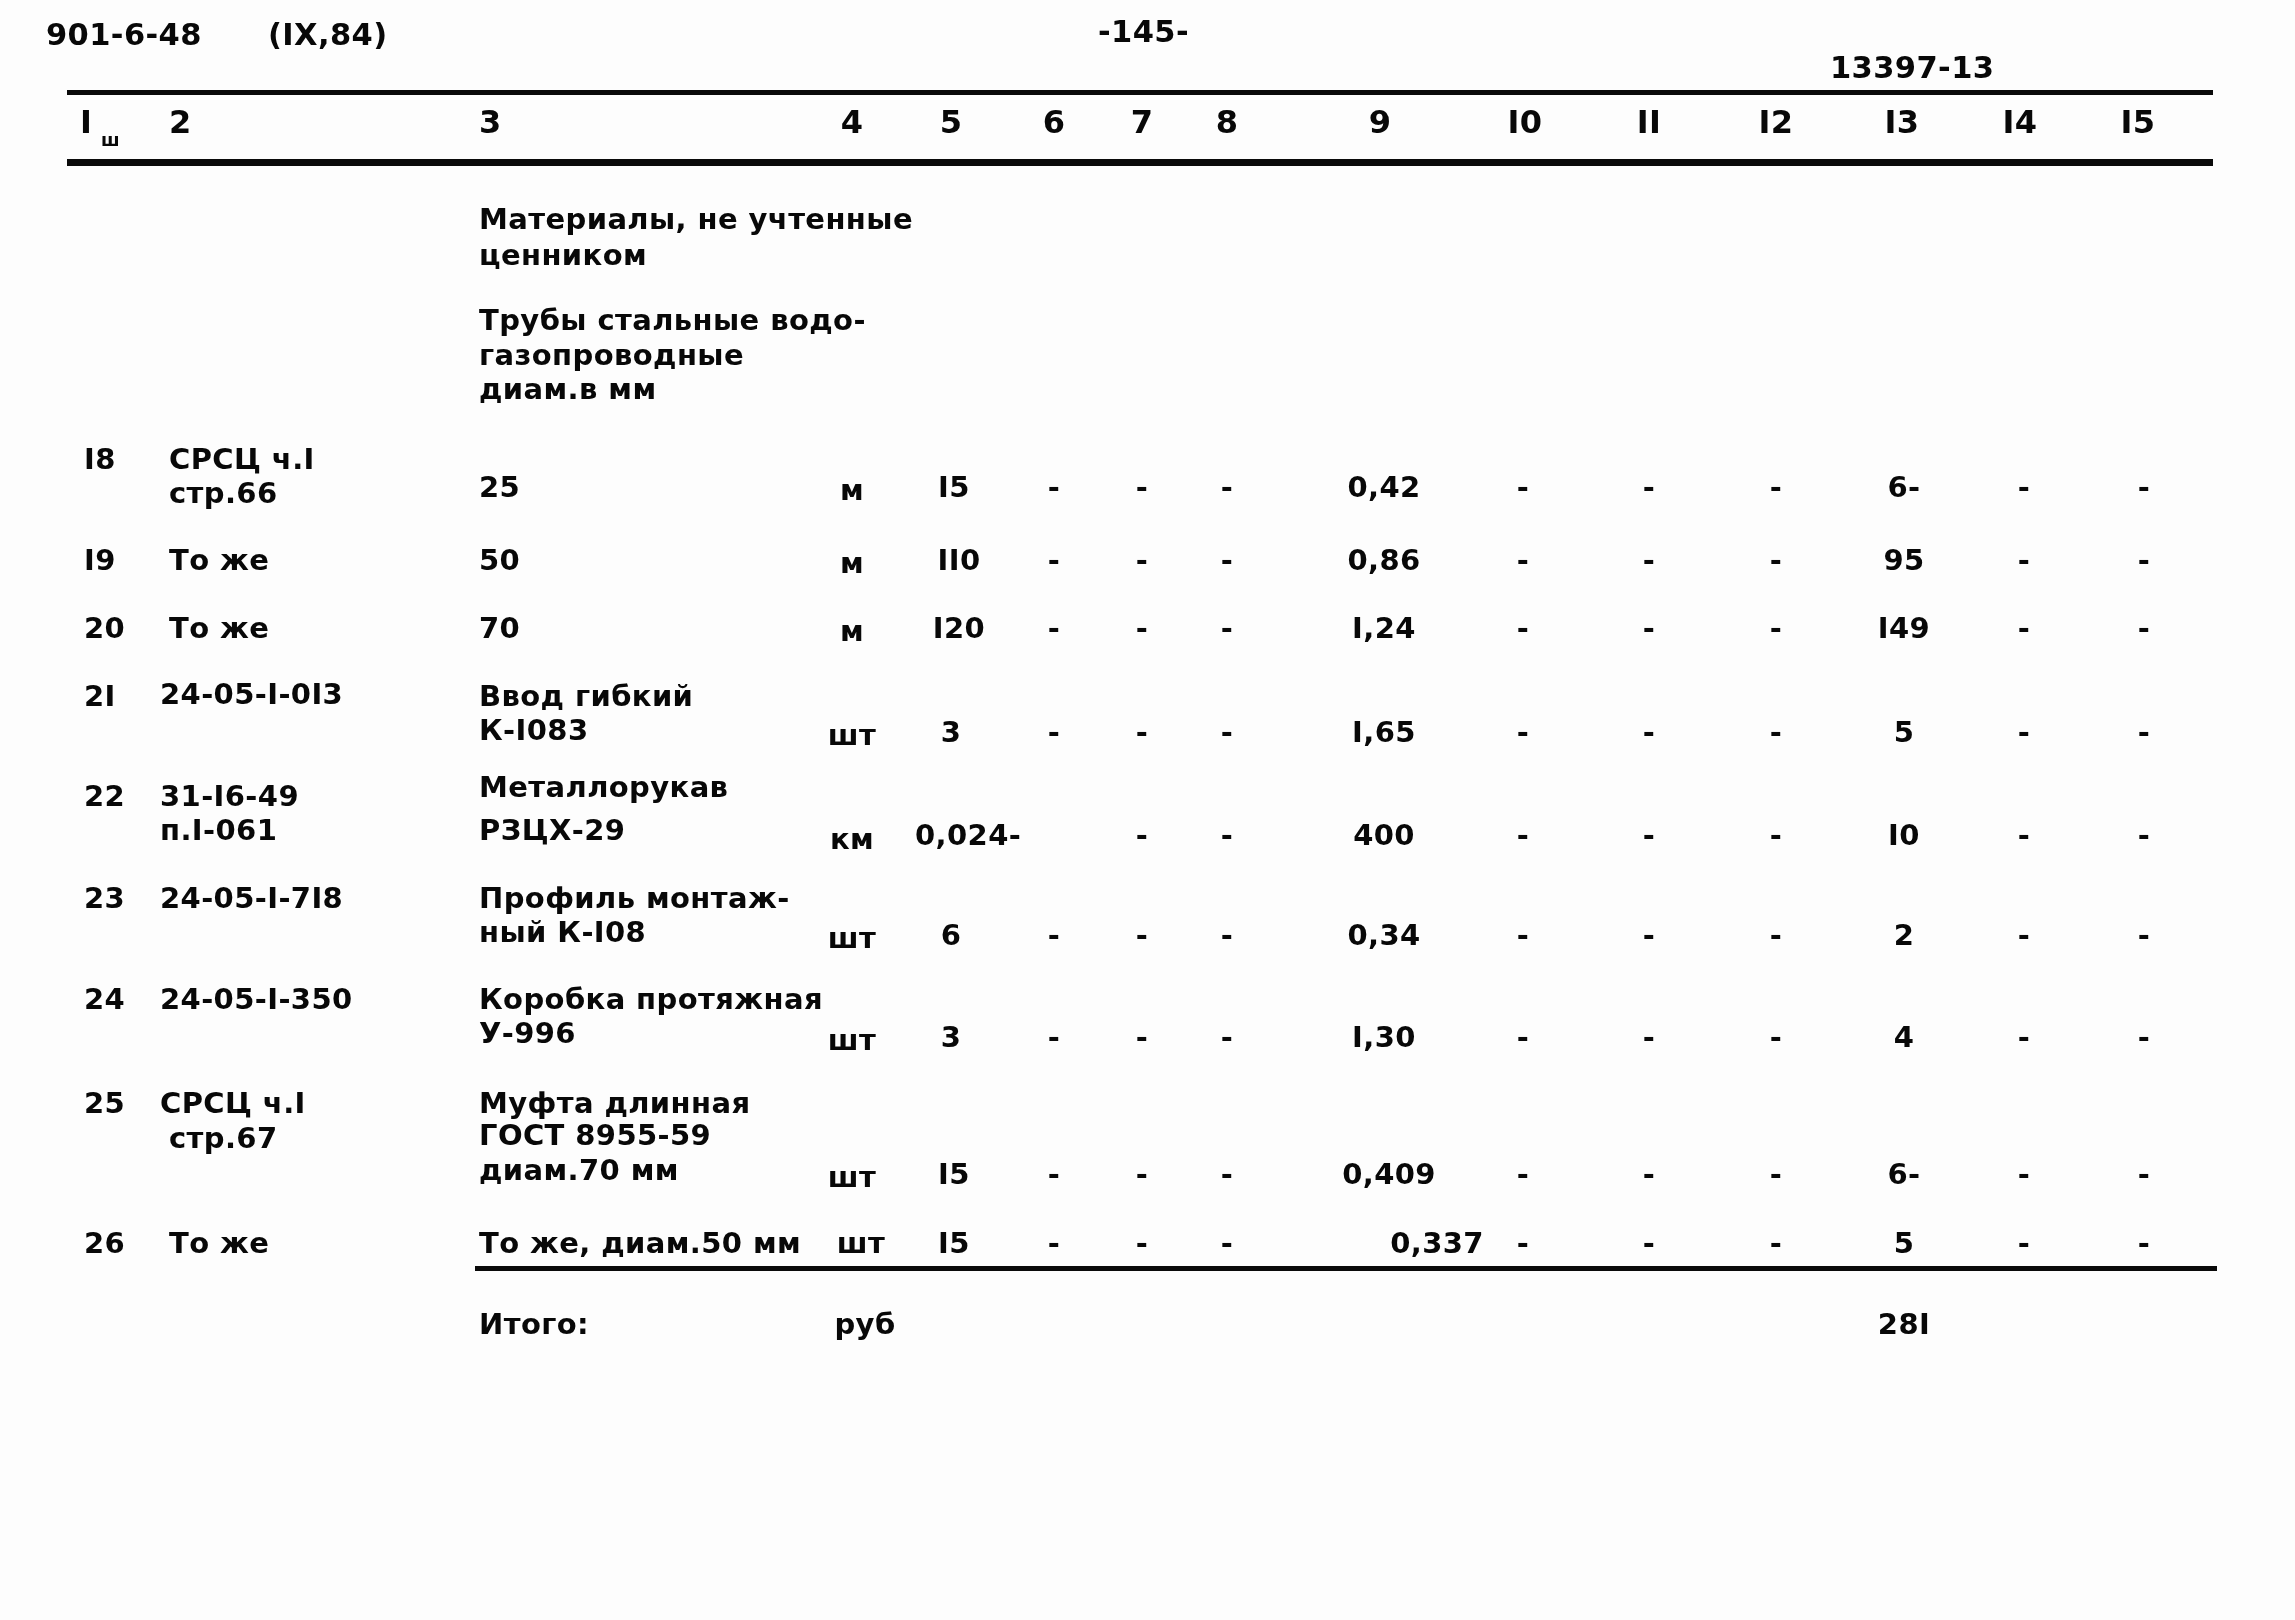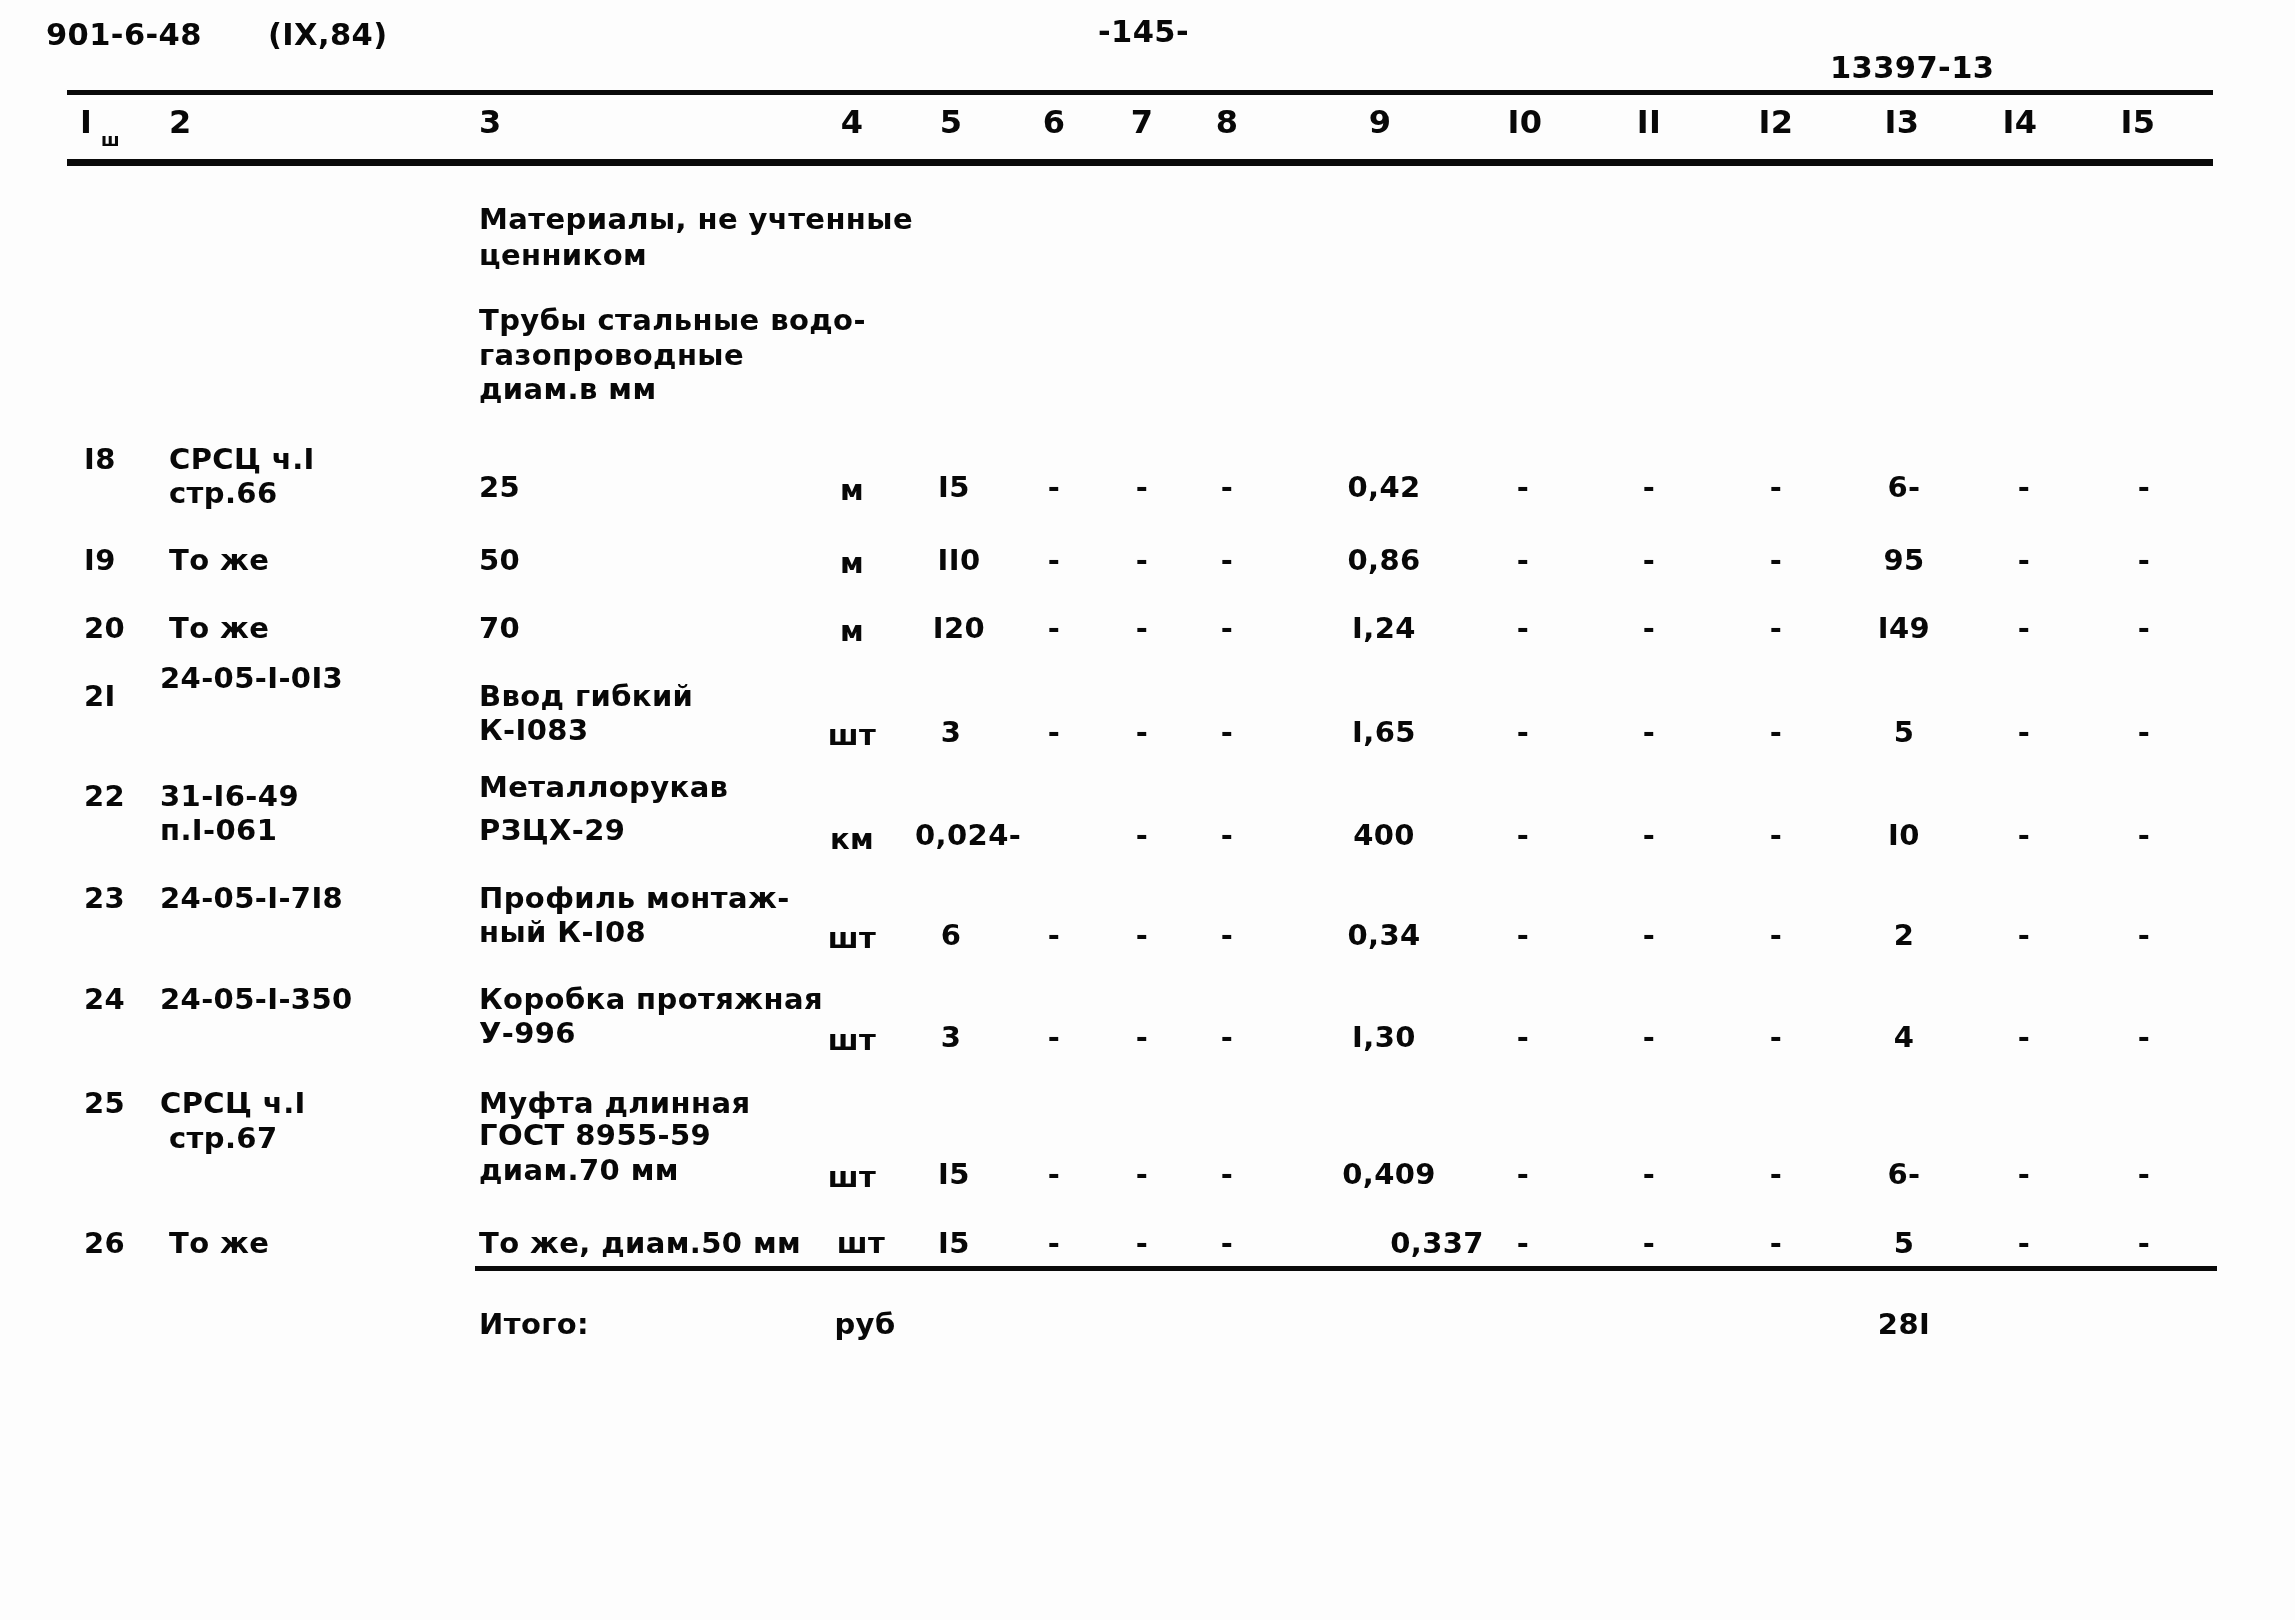--- a/index.html
+++ b/index.html
@@ -148,21 +148,21 @@
       <div class="t fs-body ctr" style="left:1523px; top:611px;">-</div>
       <div class="t fs-body ctr" style="left:1649px; top:611px;">-</div>
       <div class="t fs-body ctr" style="left:1776px; top:611px;">-</div>
       <div class="t fs-body ctr" style="left:1904px; top:611px;">I49</div>
       <div class="t fs-body ctr" style="left:2024px; top:611px;">-</div>
       <div class="t fs-body ctr" style="left:2144px; top:611px;">-</div>
     </div>
 
     <div>
       <div class="t fs-body" style="left:84px; top:679px;">2I</div>
-      <div class="t fs-body" style="left:160px; top:661px;">24-05-I-0I3</div>
+      <div class="t fs-body" style="left:160px; top:677px;">24-05-I-0I3</div>
       <div class="t fs-body" style="left:479px; top:679px;">Ввод гибкий</div>
       <div class="t fs-body" style="left:479px; top:713px;">К-I083</div>
       <div class="t fs-body ctr" style="left:852px; top:718px;">шт</div>
       <div class="t fs-body ctr" style="left:951px; top:715px;">3</div>
       <div class="t fs-body ctr" style="left:1054px; top:715px;">-</div>
       <div class="t fs-body ctr" style="left:1142px; top:715px;">-</div>
       <div class="t fs-body ctr" style="left:1227px; top:715px;">-</div>
       <div class="t fs-body ctr" style="left:1384px; top:715px;">I,65</div>
       <div class="t fs-body ctr" style="left:1523px; top:715px;">-</div>
       <div class="t fs-body ctr" style="left:1649px; top:715px;">-</div>

